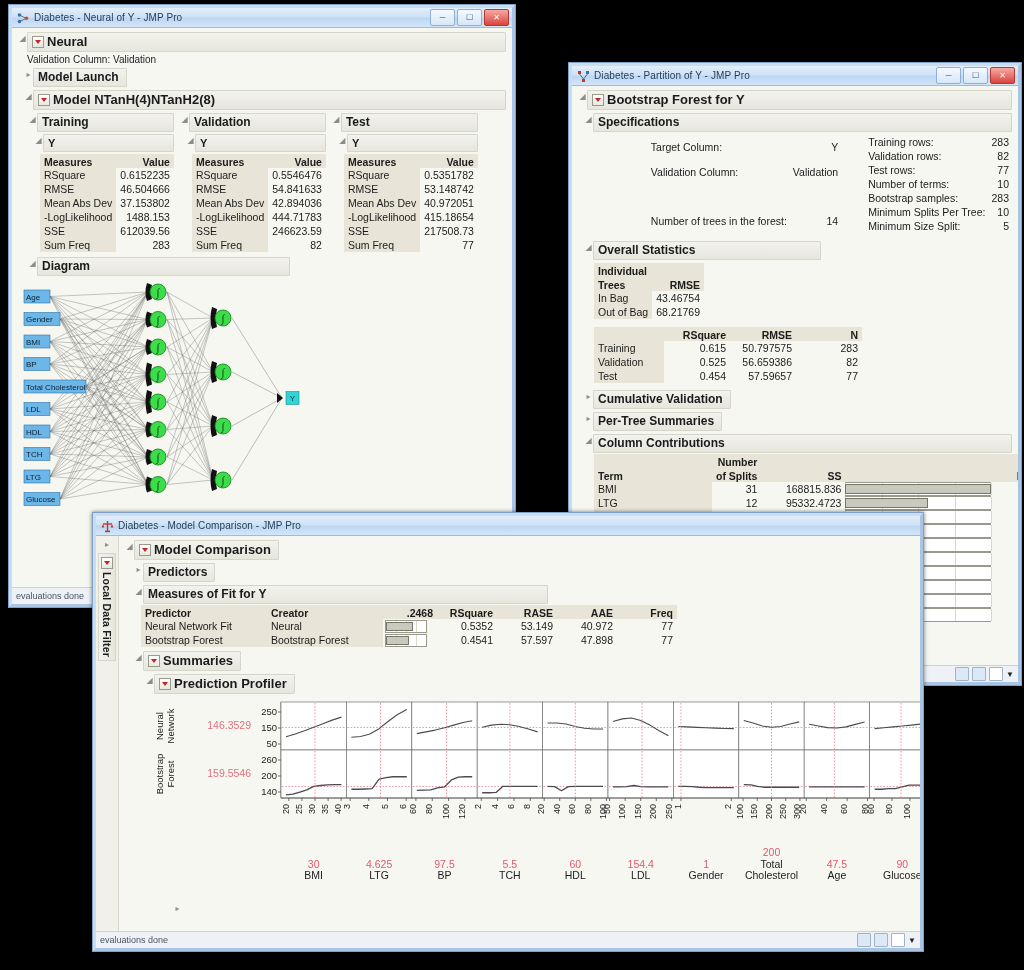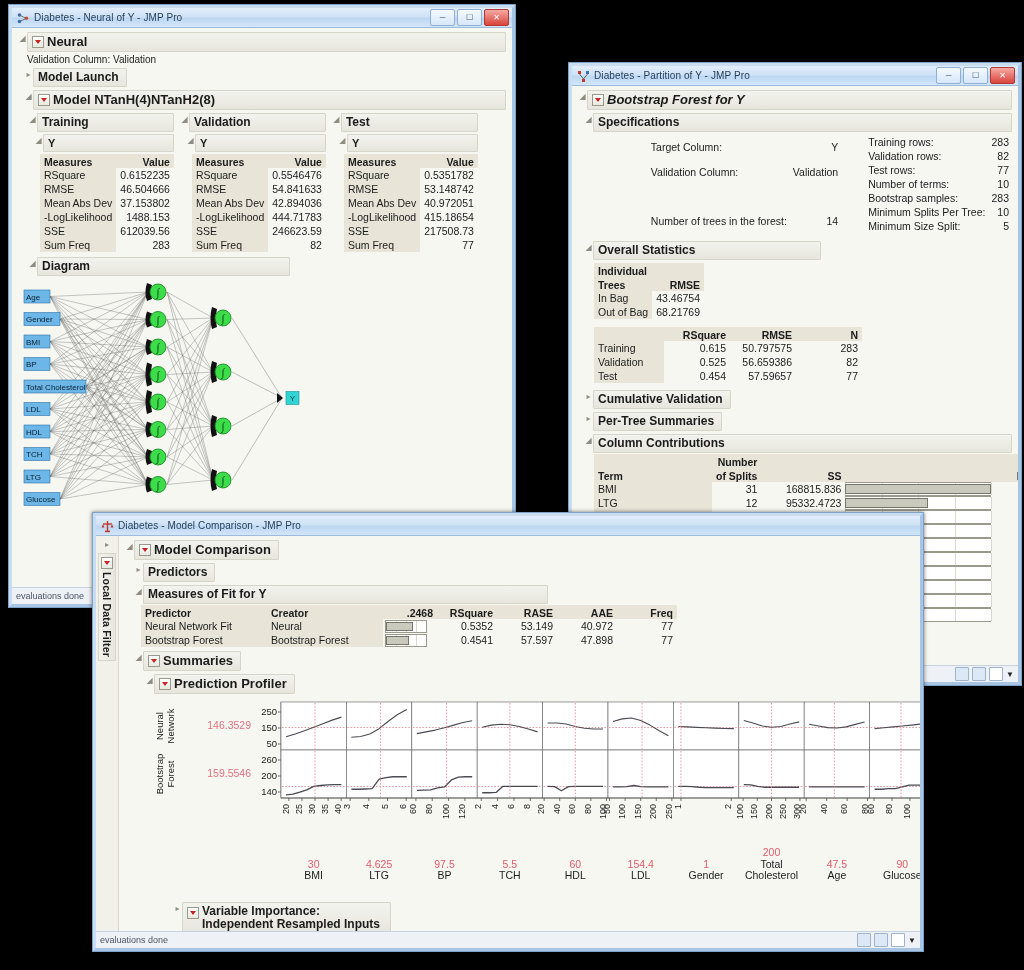--- a/index.html
+++ b/index.html
@@ -577,21 +577,21 @@
               <span>✕</span>
             </span>
         </span>
       </div>
 
       <div class="win-body">
         <div style="padding:4px 6px;">
 
           <div class="outline">
             <span class="tri">◢</span>
-            <div class="ohead l1 wide" style="flex:1 1 auto;font-style:italic;">
+            <div class="ohead l1 wide" style="flex:1 1 auto;">
               <span class="redbtn"></span>
               <span>Bootstrap Forest for Y</span>
             </div>
           </div>
 
           <div class="outline" style="margin-left:6px;margin-top:3px;">
             <span class="tri">◢</span>
             <div class="ohead l2 wide" style="flex:1 1 auto;">
                 <span>Specifications</span>
               </div>
@@ -1293,27 +1293,20 @@
                     <text x="778.8328767123287" y="108" font-size="9" font-family="&quot;Liberation Sans&quot;, sans-serif" fill="#222" text-anchor="end" transform="rotate(-90 778.8328767123287 108)">120</text>
                     <text x="753.3" y="172" font-size="10.5" font-family="&quot;Liberation Sans&quot;, sans-serif" fill="#e05a6a" text-anchor="middle">90</text>
                     <text x="753.3" y="183" font-size="10.5" font-family="&quot;Liberation Sans&quot;, sans-serif" fill="#1b1b1b" text-anchor="middle">Glucose</text>
                   </g>
                   <line x1="132" y1="102" x2="786" y2="102" stroke="#555" stroke-width="0.8"></line>
                 </svg>
             </div>
 
             <div class="outline" style="margin-left:48px;margin-top:2px;">
               <span class="tri">▸</span>
-              <div class="ohead l2" style="height:auto;padding:2px 10px 3px 4px;align-items:flex-start;">
-                <span class="redbtn" style="margin-top:2px;"></span>
-                <span style="display:inline-block;line-height:13px;">
-                  <span>Variable Importance:</span><br>
-                  <span>Independent Resampled Inputs</span>
-                </span>
-              </div>
             </div>
           </div>
         </div>
       </div>
 
       <div class="statusbar">
         <span>evaluations done</span>
         <span class="sb-right">
           <span class="sb-ico"></span>
           <span class="sb-ico"></span>

